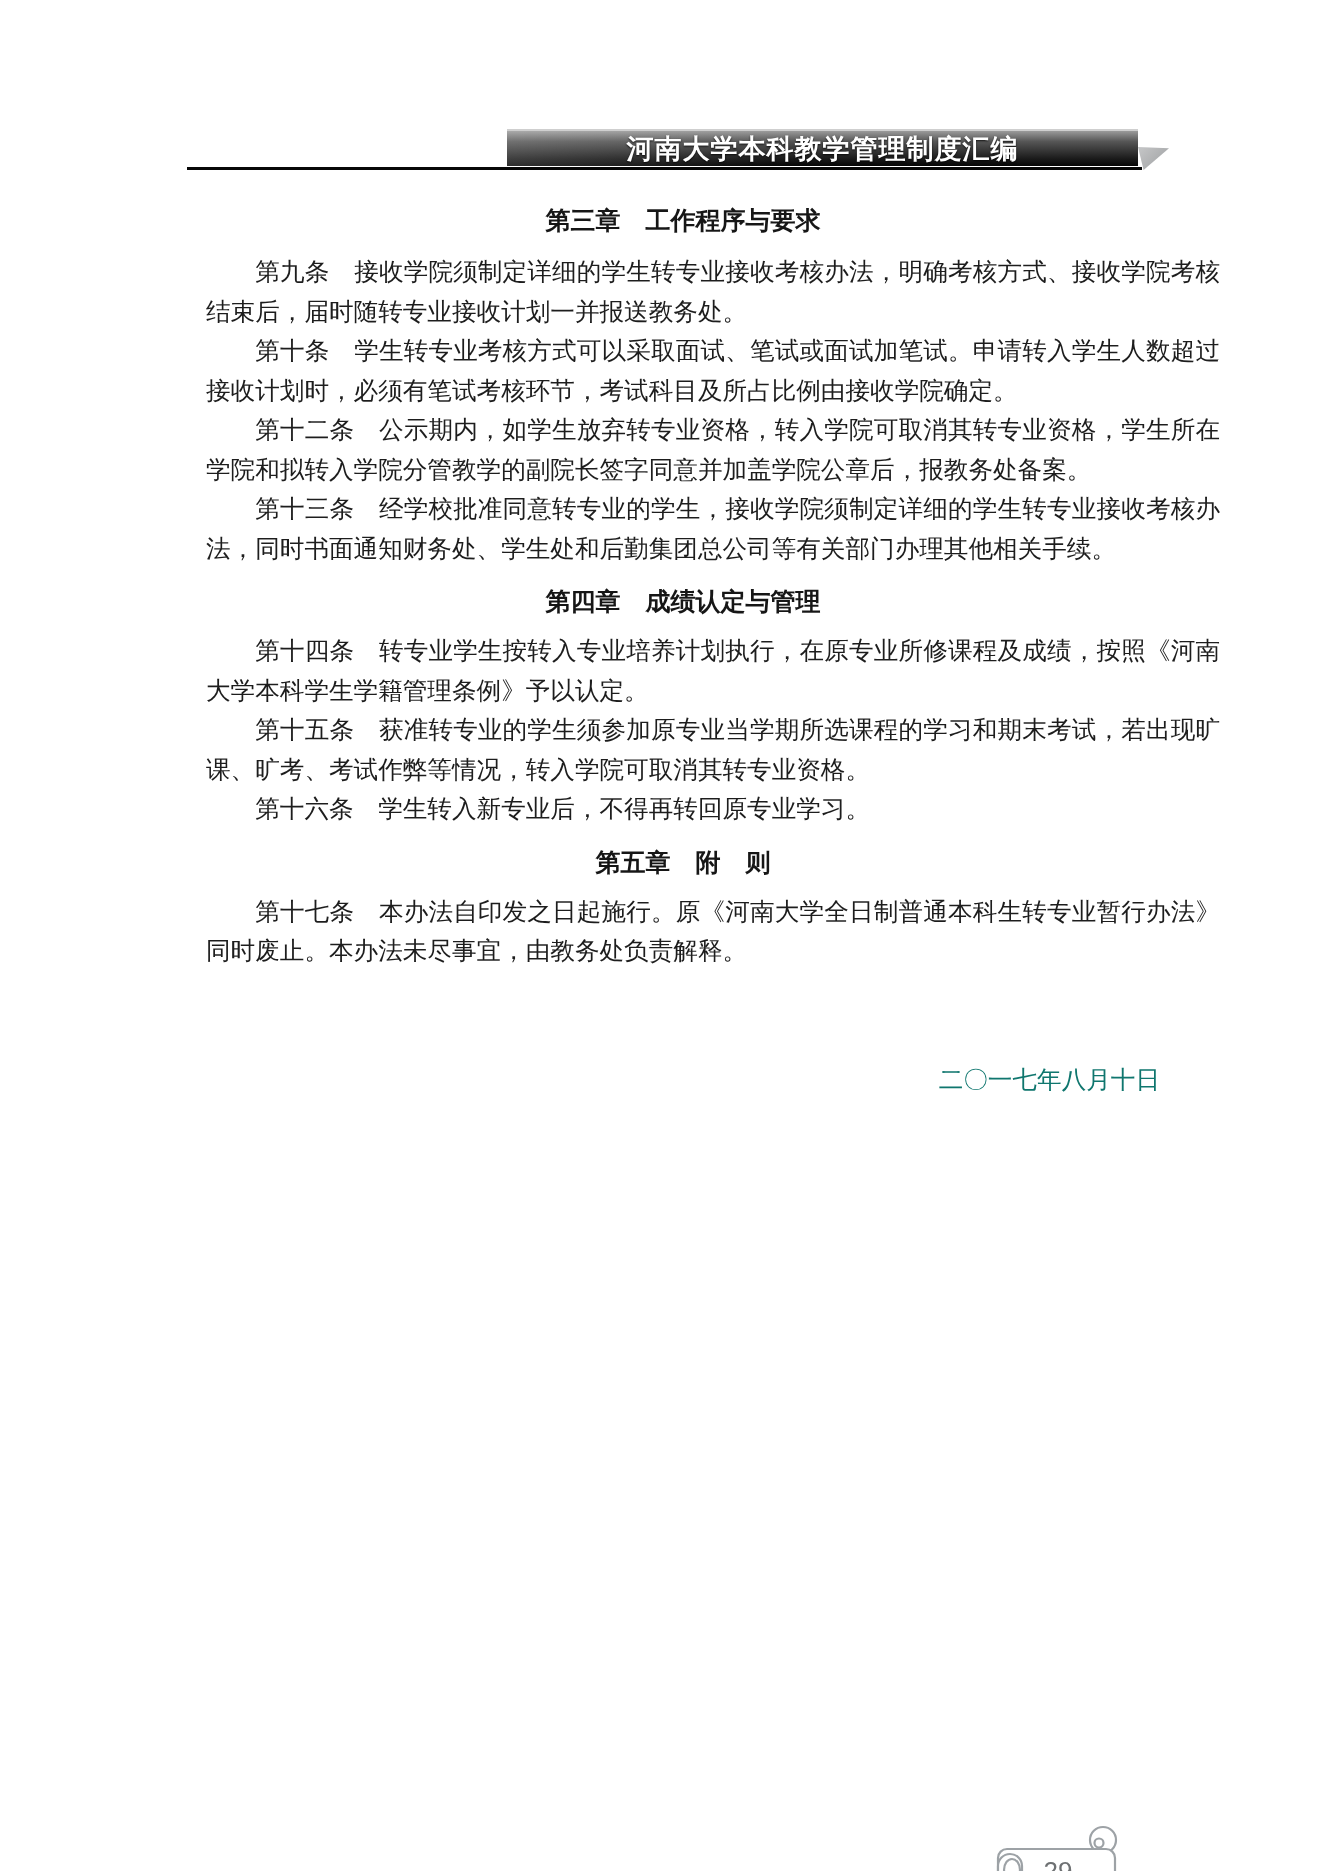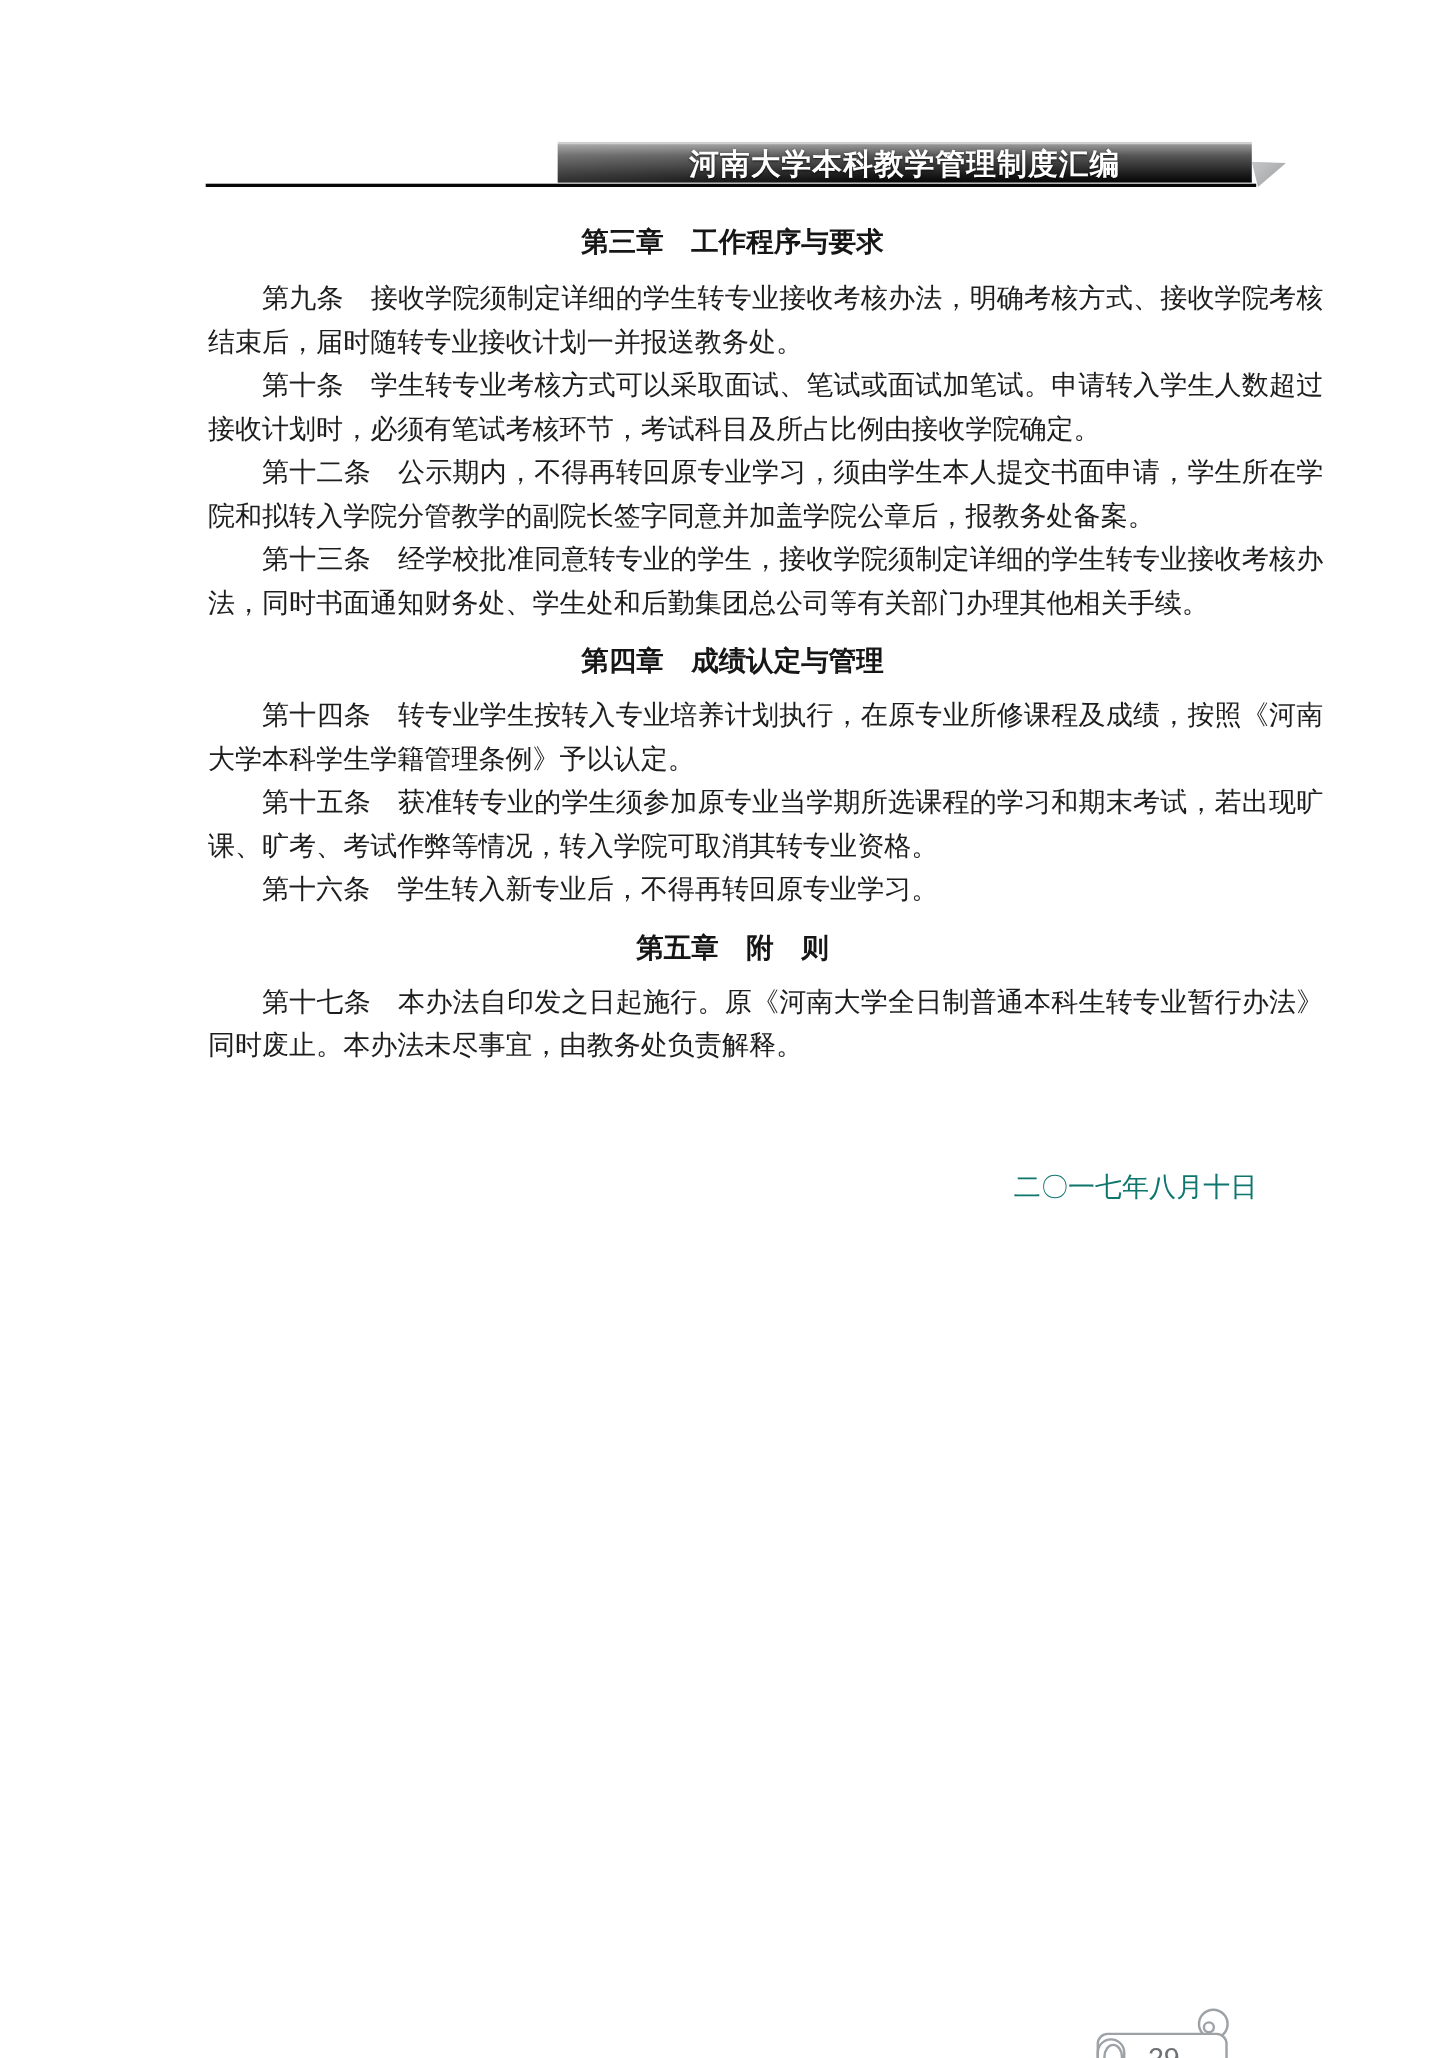--- a/index.html
+++ b/index.html
@@ -34,21 +34,21 @@
     background:#070707;
   }
   .pennant{
     position:absolute;left:1138px;top:99px;width:31px;height:23px;
     background:linear-gradient(135deg,#c6c7c8,#9c9ea0);
     clip-path:polygon(0 0,100% 5%,18% 100%);
   }
 
   
   .content{
-    position:absolute;left:189px;top:152px;width:1014px;
+    position:absolute;left:206px;top:152px;width:1014px;
   }
   .chapter-title{
     font-family:"Liberation Sans","DejaVu Sans",sans-serif;
     font-weight:bold;font-size:25px;line-height:40px;
     text-align:center;color:#161616;
     margin:0 60px 12px 0;
   }
   .chapter + .chapter .chapter-title{margin-top:13px;margin-bottom:10px;}
   .para{
     margin:0;
@@ -81,21 +81,21 @@
   </div>
   <div class="header-rule"></div>
   <div class="pennant"></div>
 
   <div class="content">
 
     <div class="chapter">
       <div class="chapter-title">第三章　工作程序与要求</div>
       <p class="para">第九条　接收学院须制定详细的学生转专业接收考核办法，明确考核方式、接收学院考核结束后，届时随转专业接收计划一并报送教务处。</p>
       <p class="para">第十条　学生转专业考核方式可以采取面试、笔试或面试加笔试。申请转入学生人数超过接收计划时，必须有笔试考核环节，考试科目及所占比例由接收学院确定。</p>
-      <p class="para">第十二条　公示期内，不得再转回原专业学习，须由学生本人提交书面申请，学生所在学院和拟转入学院分管教学的副院长签字同意并加盖学院公章后，报教务处备案。</p>
+      <p class="para">第十二条　公示期内，如学生放弃转专业资格，转入学院可取消其转专业资格，学生所在学院和拟转入学院分管教学的副院长签字同意并加盖学院公章后，报教务处备案。</p>
       <p class="para">第十三条　经学校批准同意转专业的学生，接收学院须制定详细的学生转专业接收考核办法，同时书面通知财务处、学生处和后勤集团总公司等有关部门办理其他相关手续。</p>
     </div>
 
     <div class="chapter">
       <div class="chapter-title">第四章　成绩认定与管理</div>
       <p class="para">第十四条　转专业学生按转入专业培养计划执行，在原专业所修课程及成绩，按照《河南大学本科学生学籍管理条例》予以认定。</p>
       <p class="para">第十五条　获准转专业的学生须参加原专业当学期所选课程的学习和期末考试，若出现旷课、旷考、考试作弊等情况，转入学院可取消其转专业资格。</p>
       <p class="para">第十六条　学生转入新专业后，不得再转回原专业学习。</p>
     </div>
 

